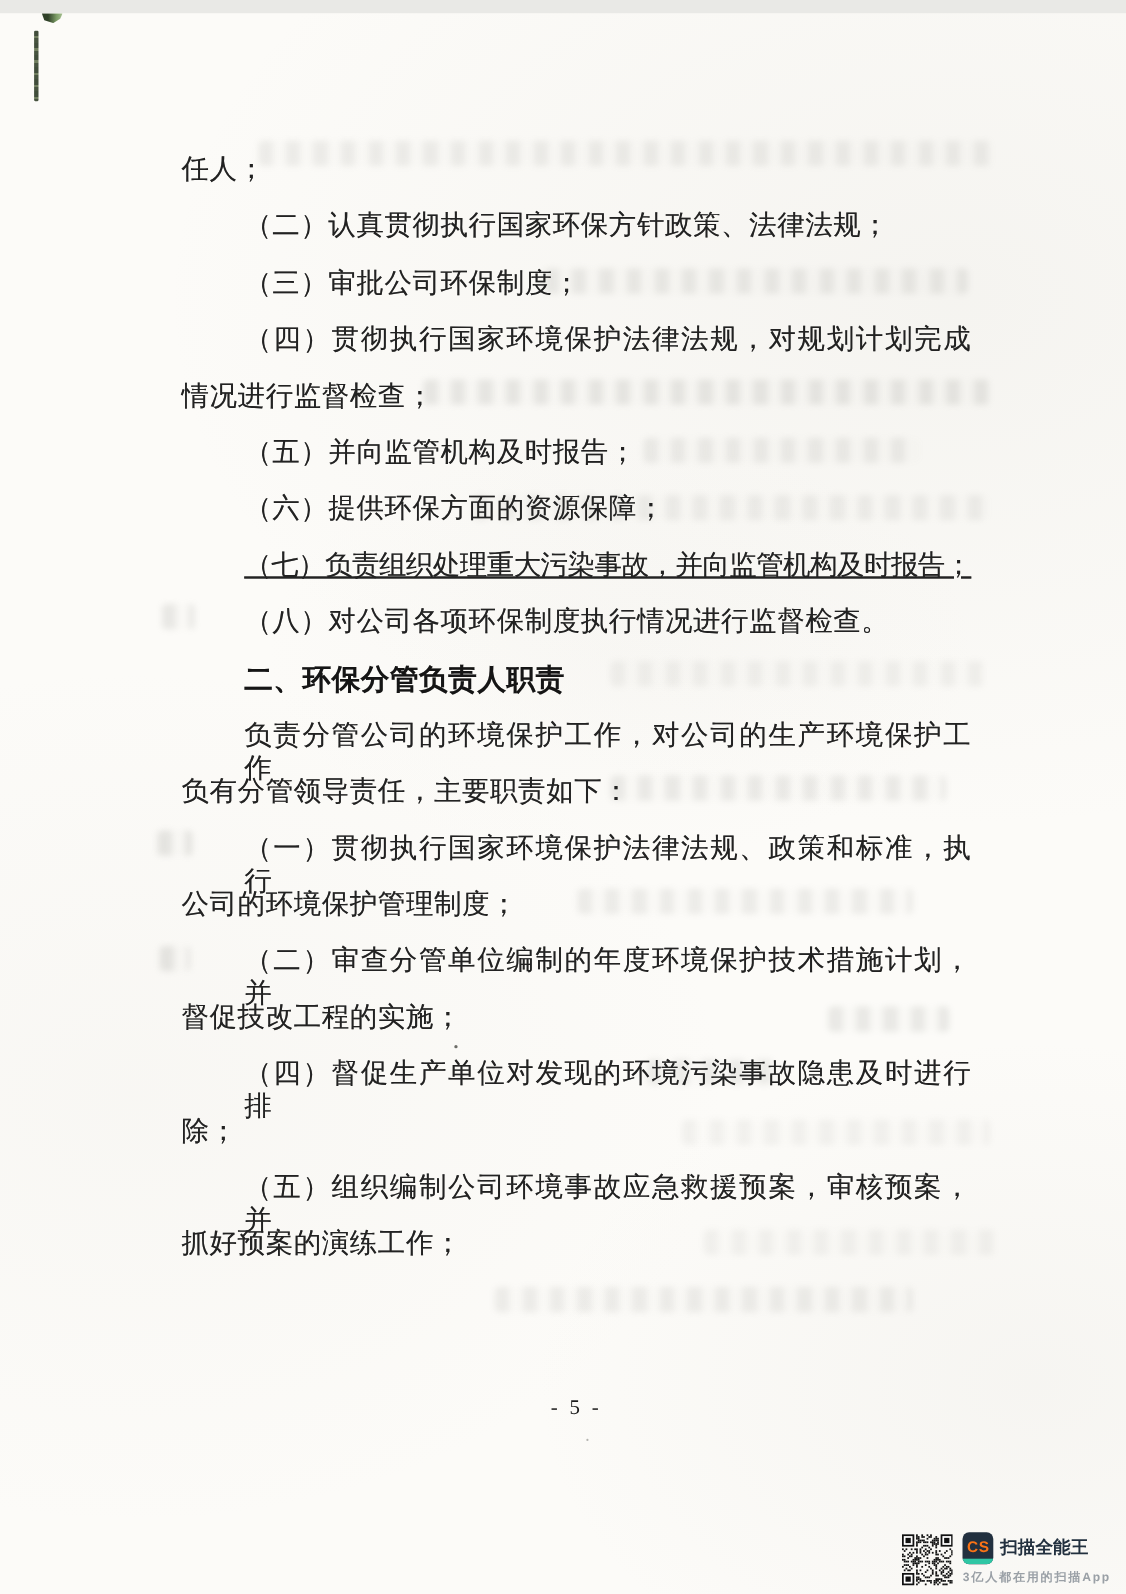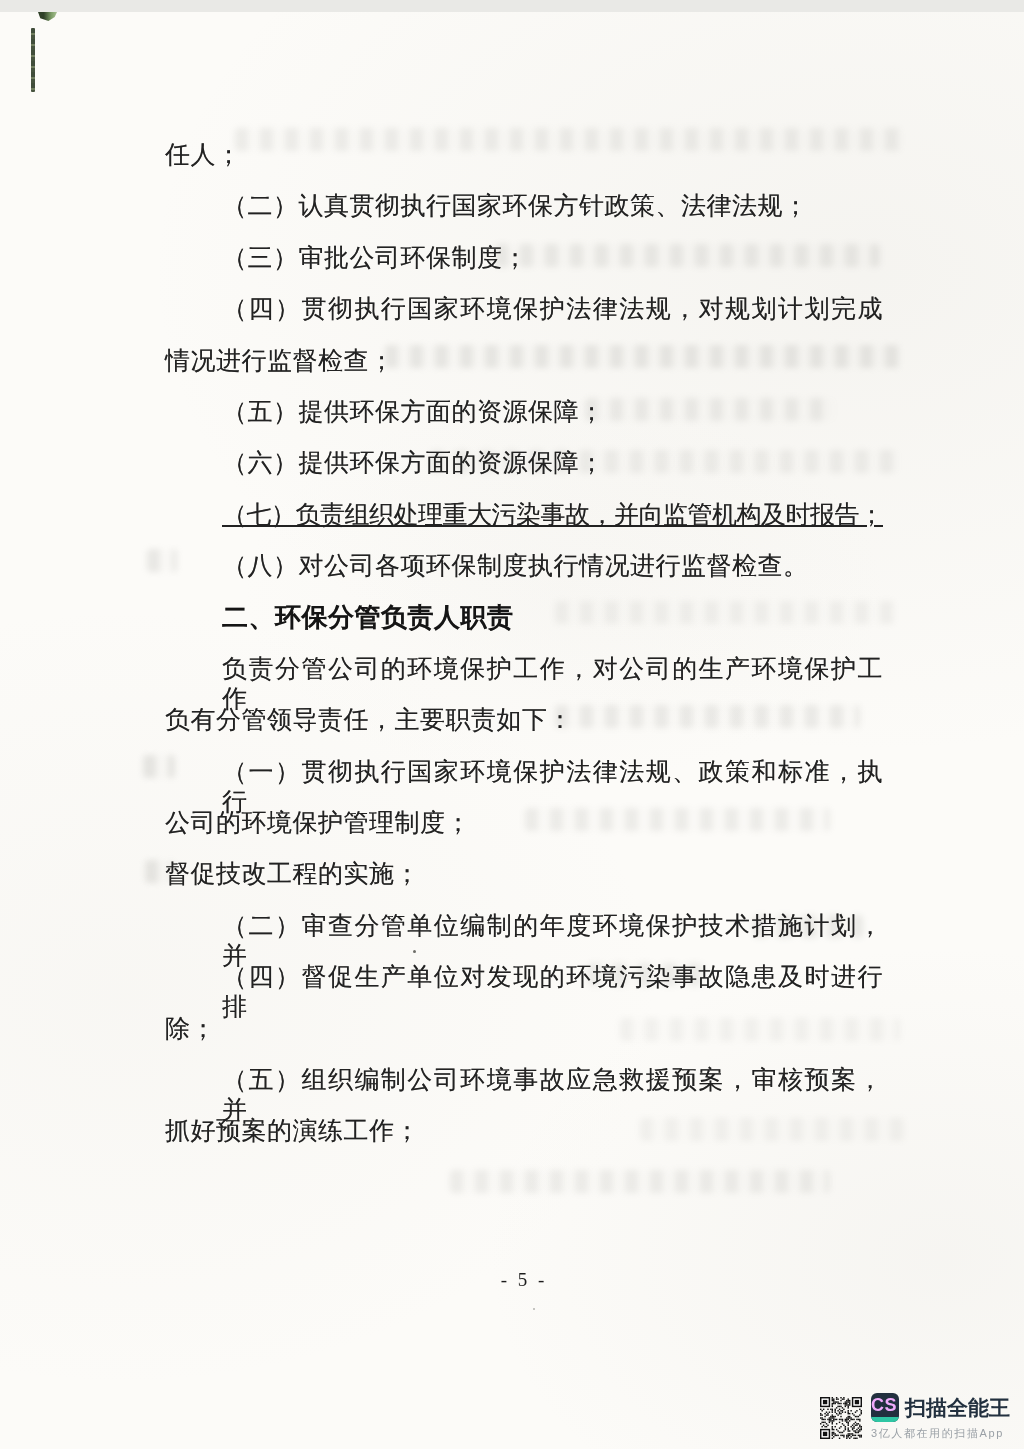--- a/index.html
+++ b/index.html
@@ -46,33 +46,33 @@
     font-size:19px;letter-spacing:3px;color:#1d1d1d;
   }
   
   .watermark{position:absolute;left:820px;top:1381px;width:190px;height:52px;display:flex;gap:9px;}
   .qr{width:48px;height:50px;}
   .qr svg{width:100%;height:100%;}
   .wm-right{display:flex;flex-direction:column;}
   .wm-toprow{display:flex;align-items:center;gap:6px;}
   .cs-logo{
     width:28px;height:29px;border-radius:6px;position:relative;overflow:hidden;
-    background:#22303f;display:flex;align-items:center;
+    background:#22303f;display:flex;align-items:center;justify-content:center;
     font-family:"Liberation Sans","DejaVu Sans",sans-serif;
-    color:#f0abfc;font-weight:bold;font-size:18px;letter-spacing:.5px;
+    color:#f97316;font-weight:bold;font-size:14px;letter-spacing:.5px;
   }
   .cs-logo::after{content:"";position:absolute;left:0;right:0;bottom:0;height:5px;background:#2fc6a4;}
   .cs-logo span{position:relative;top:-2px;}
   .wm-title{
     font-family:"Liberation Sans","DejaVu Sans",sans-serif;
-    font-size:21px;font-weight:bold;color:#22303f;white-space:nowrap;
+    font-size:16px;font-weight:bold;color:#22303f;white-space:nowrap;
   }
   .wm-tagline{
     margin-top:4px;font-family:"Liberation Sans","DejaVu Sans",sans-serif;
-    font-size:11px;color:#9aa0a6;letter-spacing:1.6px;white-space:nowrap;
+    font-size:11px;color:#9aa0a6;letter-spacing:1.6px;white-space:nowrap;font-weight:bold;
   }
 </style>
 </head>
 <body>
 
 <div class="page">
 
   <div class="mark-top"></div>
   <div class="mark-strip"></div>
 
@@ -96,31 +96,31 @@
   </div>
   <div class="dot" style="left:413px;top:938px;width:3px;height:3px"></div>
   <div class="dot" style="left:533px;top:1296px;width:2px;height:2px;opacity:.5"></div>
 
   <div class="textblock">
       <div class="line">任人；</div>
       <div class="line indent">（二）认真贯彻执行国家环保方针政策、法律法规；</div>
       <div class="line indent">（三）审批公司环保制度；</div>
       <div class="line indent justify">（四）贯彻执行国家环境保护法律法规，对规划计划完成</div>
       <div class="line">情况进行监督检查；</div>
-      <div class="line indent">（五）提供环保方面的资源保障；</div>
+      <div class="line indent">（五）并向监管机构及时报告；</div>
       <div class="line indent">（六）提供环保方面的资源保障；</div>
       <div class="line indent justify tight">（七）负责组织处理重大污染事故，并向监管机构及时报告；</div>
       <div class="line indent">（八）对公司各项环保制度执行情况进行监督检查。</div>
       <div class="line indent bold">二、环保分管负责人职责</div>
       <div class="line indent justify">负责分管公司的环境保护工作，对公司的生产环境保护工作</div>
       <div class="line">负有分管领导责任，主要职责如下：</div>
       <div class="line indent justify">（一）贯彻执行国家环境保护法律法规、政策和标准，执行</div>
       <div class="line">公司的环境保护管理制度；</div>
+      <div class="line indent justify">（二）审查分管单位编制的年度环境保护技术措施计划，并</div>
       <div class="line">督促技改工程的实施；</div>
-      <div class="line indent justify">（二）审查分管单位编制的年度环境保护技术措施计划，并</div>
       <div class="line indent justify">（四）督促生产单位对发现的环境污染事故隐患及时进行排</div>
       <div class="line">除；</div>
       <div class="line indent justify">（五）组织编制公司环境事故应急救援预案，审核预案，并</div>
       <div class="line">抓好预案的演练工作；</div>
     </div>
 
   <div class="pagenum">- 5 -</div>
 
   <div class="watermark">
     <div class="qr">

